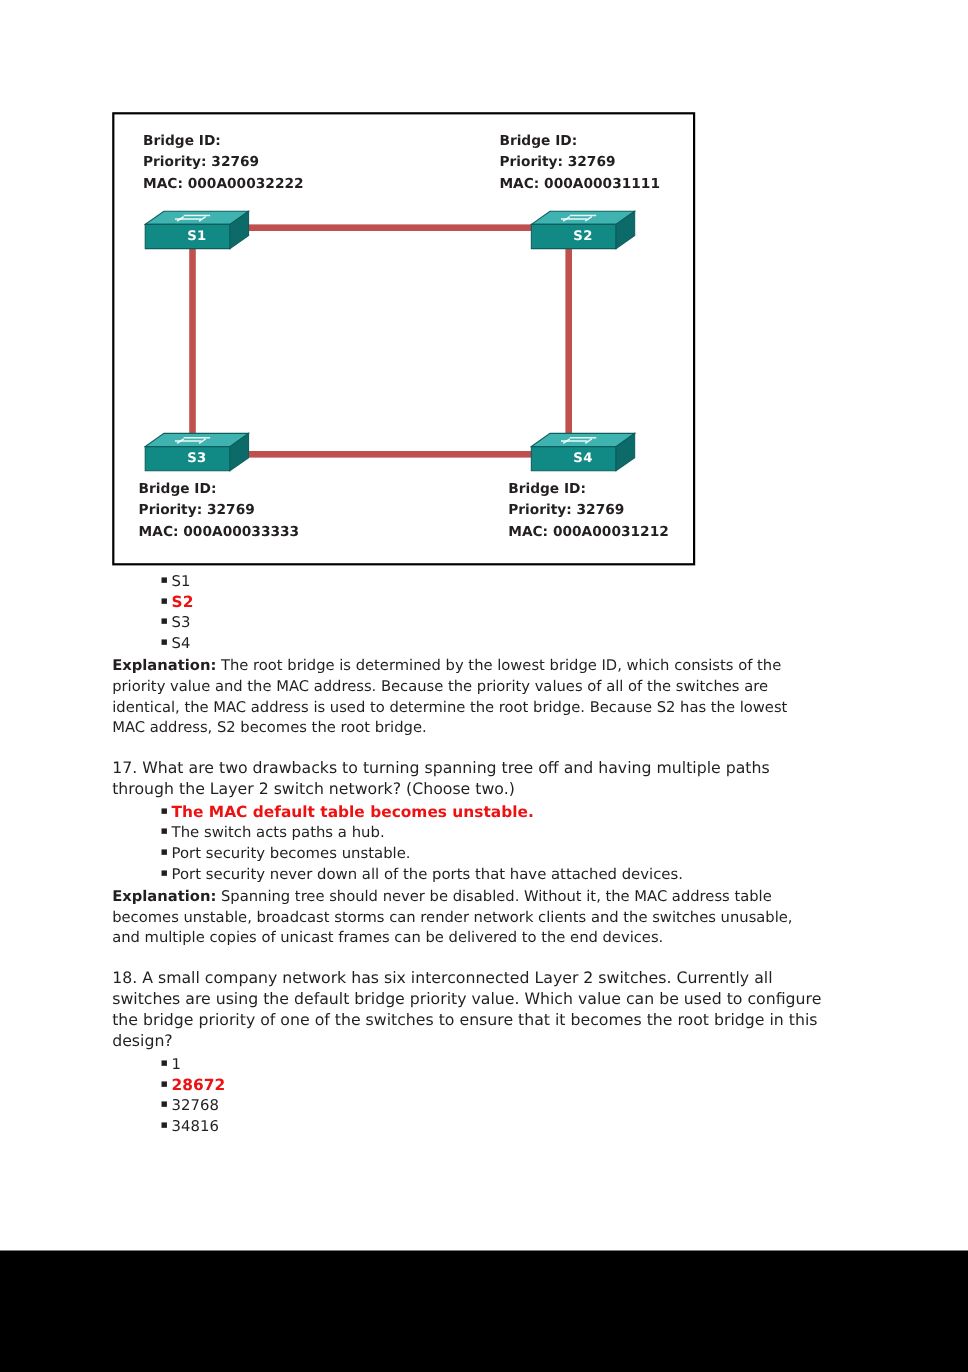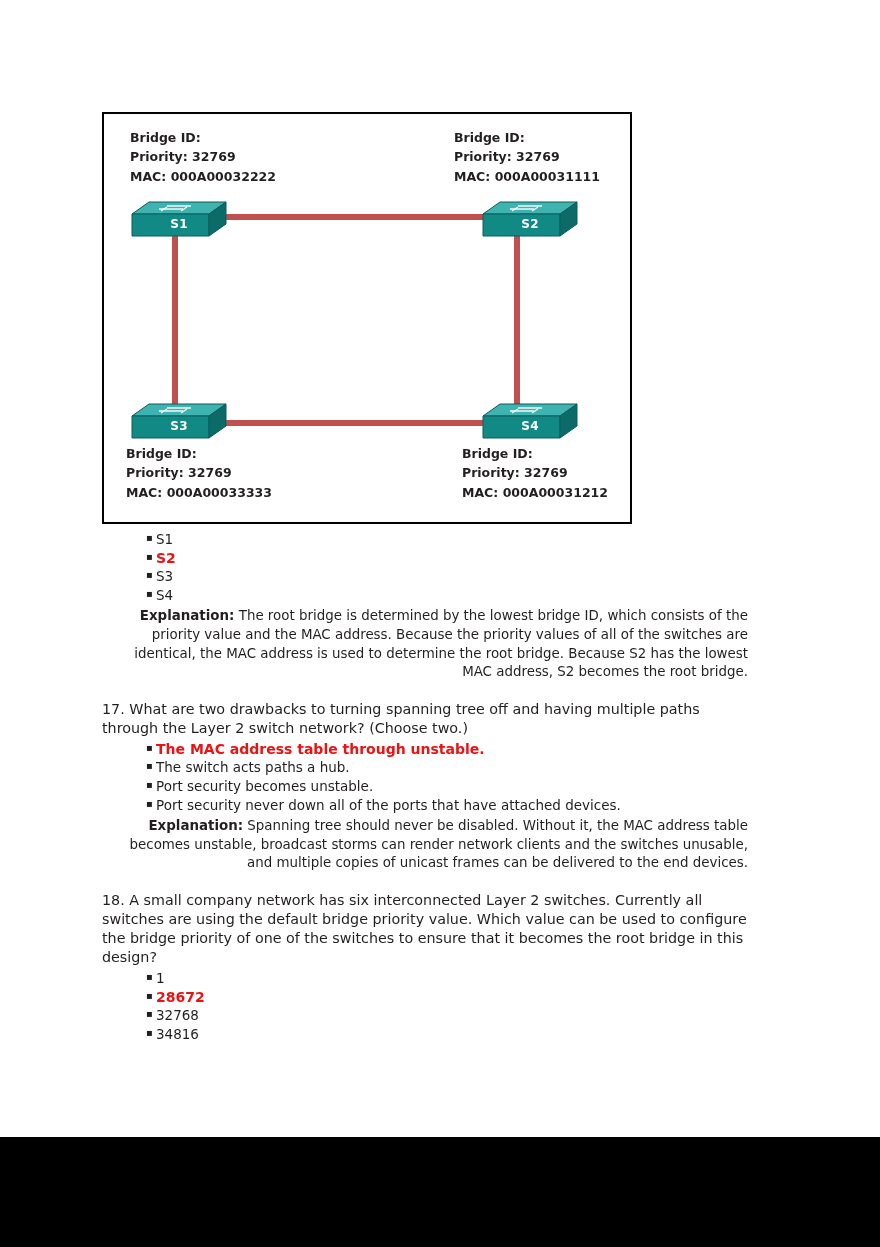--- a/index.html
+++ b/index.html
@@ -25,21 +25,21 @@
     position: absolute;
     left: 0;
     top: 1137px;
     width: 880px;
     height: 110px;
     background: #000000;
   }
   #content {
     position: absolute;
     left: 102px;
-    top: 112px;
+    top: 102px;
     width: 646px;
   }
 
   
   .diagram {
     position: relative;
     width: 530px;
     height: 412px;
     border: 2px solid #000;
     background: #fff;
@@ -121,21 +121,21 @@
   .opts li.correct::before {
     color: #231f20;
     font-weight: normal;
   }
 
   .expl {
     font-size: 13.4px;
     line-height: 18.6px;
     color: #231f20;
     margin: 3px 0 0 0;
-    text-align: right;
+    text-align: left;
   }
   .expl b { font-weight: bold; }
 
   .qtext {
     font-size: 14.3px;
     line-height: 19px;
     font-weight: normal;
     color: #231f20;
     margin: 18px 0 0 0;
   }
@@ -227,21 +227,21 @@
       <li class="correct"><span>S2</span></li>
       <li><span>S3</span></li>
       <li><span>S4</span></li>
     </ul>
 
     <p class="expl"><b>Explanation:</b><span> The root bridge is determined by the lowest bridge ID, which consists of the priority value and the MAC address. Because the priority values of all of the switches are identical, the MAC address is used to determine the root bridge. Because S2 has the lowest MAC address, S2 becomes the root bridge.</span></p>
 
     <p class="qtext">17. What are two drawbacks to turning spanning tree off and having multiple paths through the Layer 2 switch network? (Choose two.)</p>
 
     <ul class="opts">
-      <li class="correct"><span>The MAC address table through unstable.</span></li>
+      <li class="correct"><span>The MAC default table becomes unstable.</span></li>
       <li><span>The switch acts paths a hub.</span></li>
       <li><span>Port security becomes unstable.</span></li>
       <li><span>Port security never down all of the ports that have attached devices.</span></li>
     </ul>
 
     <p class="expl"><b>Explanation:</b><span> Spanning tree should never be disabled. Without it, the MAC address table becomes unstable, broadcast storms can render network clients and the switches unusable, and multiple copies of unicast frames can be delivered to the end devices.</span></p>
 
     <p class="qtext">18. A small company network has six interconnected Layer 2 switches. Currently all switches are using the default bridge priority value. Which value can be used to configure the bridge priority of one of the switches to ensure that it becomes the root bridge in this design?</p>
 
     <ul class="opts">

